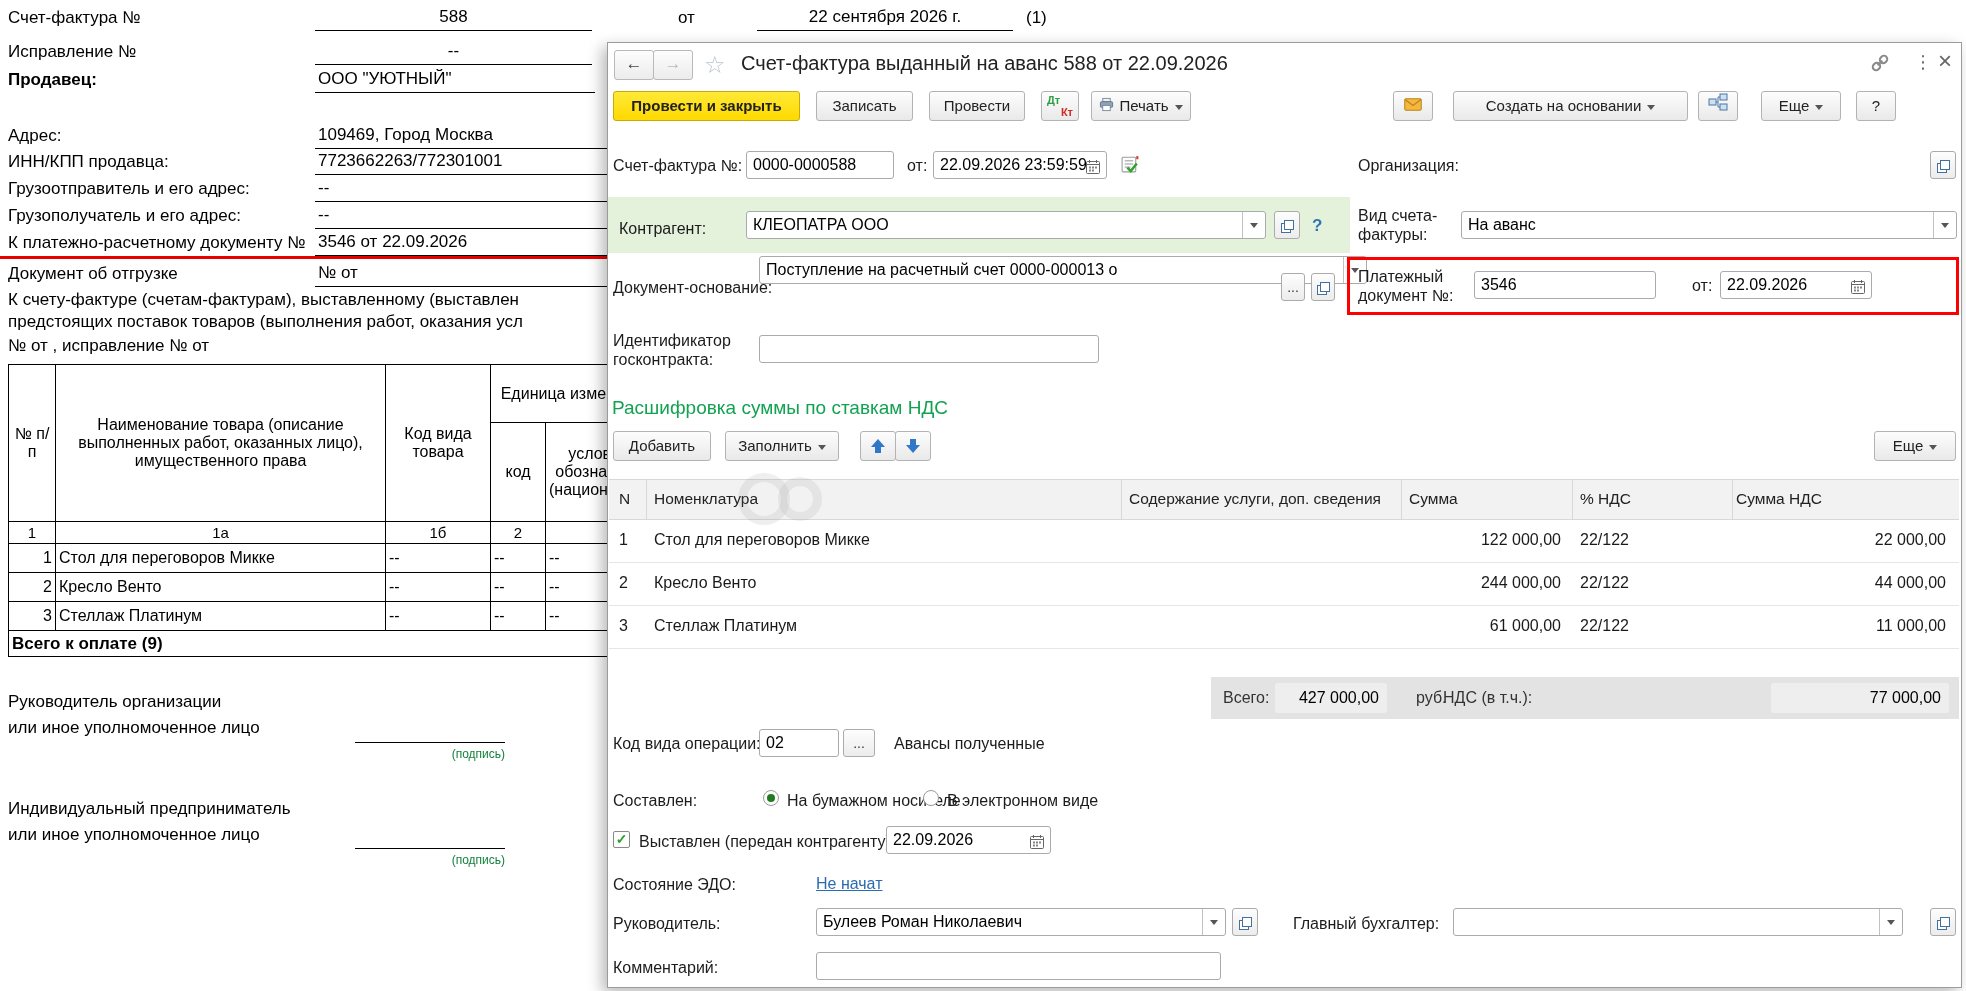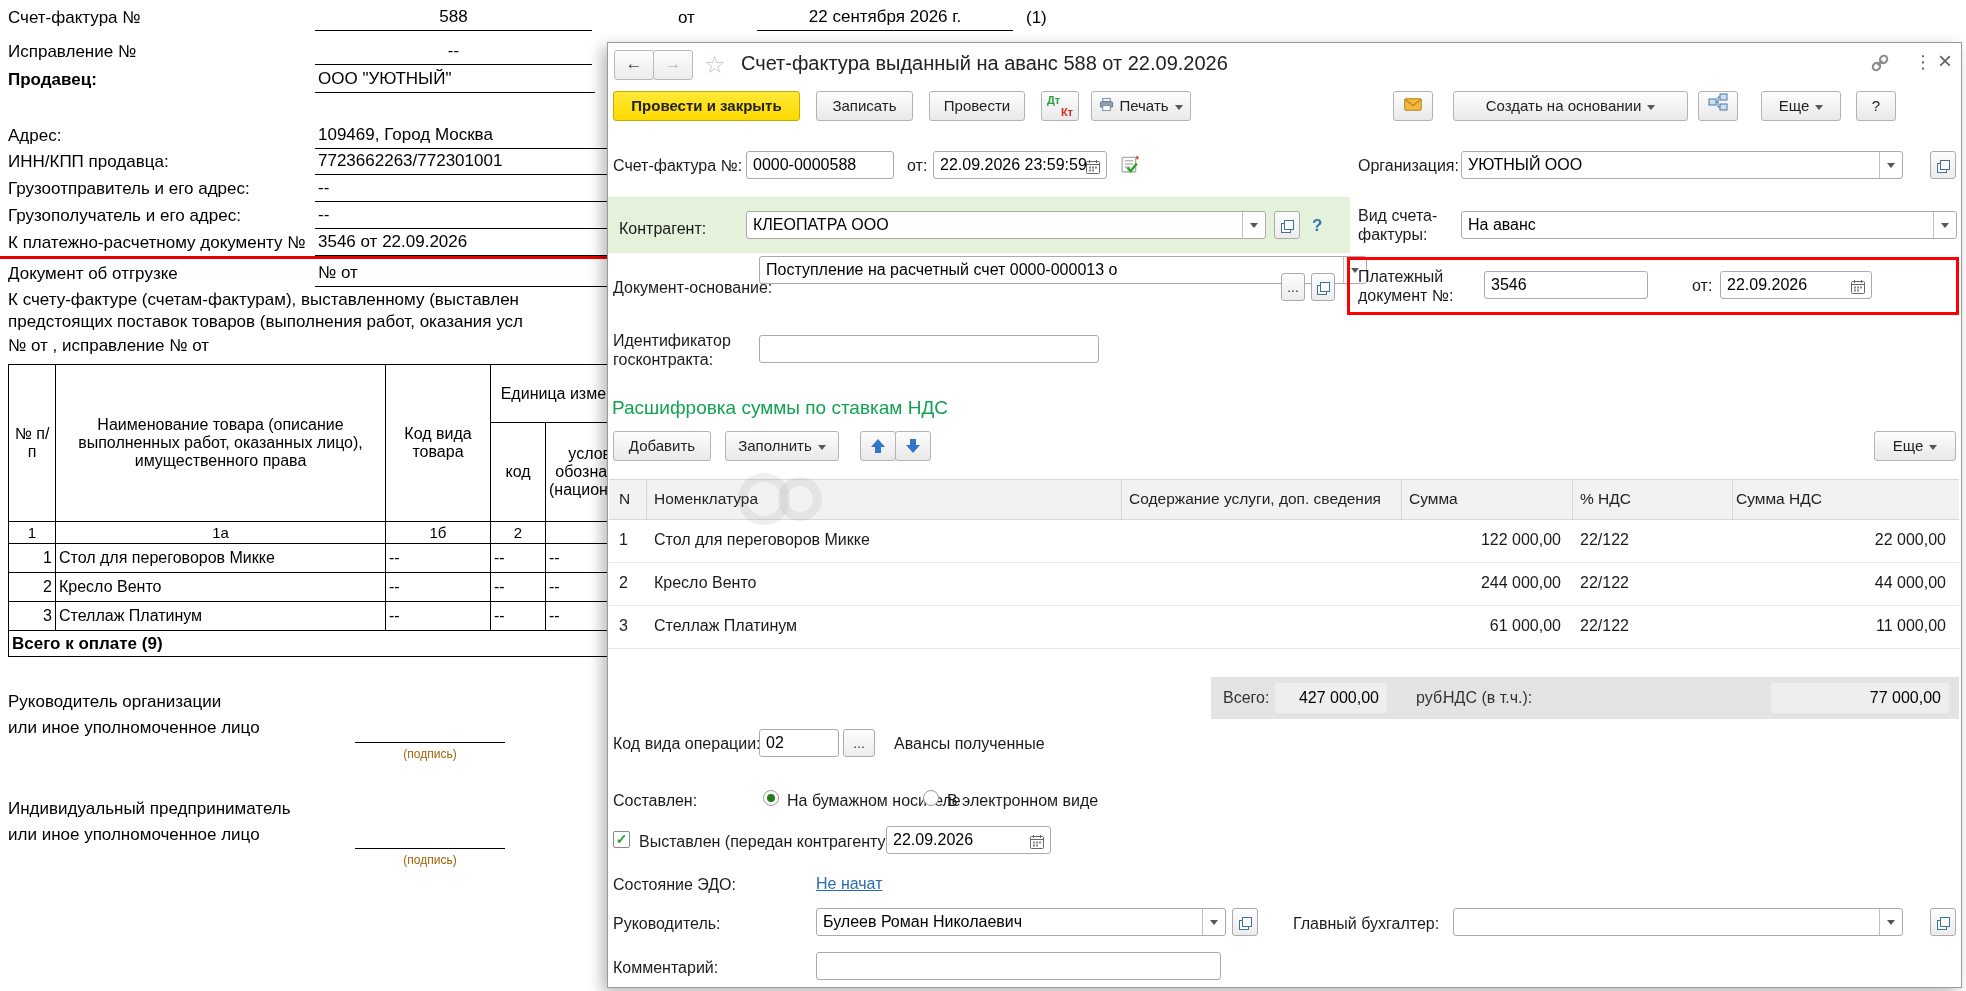--- a/index.html
+++ b/index.html
@@ -13,21 +13,21 @@
       border-bottom:1px solid #000;height:24px;line-height:22px;}
   .fv.c{text-align:center;}
   .redline{position:absolute;background:#e60000;height:3px;}
   table.ftab{position:absolute;border-collapse:collapse;table-layout:fixed;background:#fff;}
   table.ftab td{border:1px solid #000;font-size:16px;padding:0 3px;overflow:hidden;}
   table.ftab td.hc{text-align:center;vertical-align:middle;}
   table.ftab td.num{text-align:center;font-size:15px;}
   table.ftab td.r{text-align:right;}
   table.ftab td.tot{font-weight:bold;font-size:17px;}
   .sigline{position:absolute;border-bottom:1px solid #000;height:22px;}
-  .sigcap{position:absolute;font-size:12px;color:#a16207;text-align:center;}
+  .sigcap{position:absolute;font-size:12px;color:#15803d;text-align:right;}
   
   #dlg{position:absolute;left:607px;top:42px;width:1353px;height:944px;background:#fff;
        border:1px solid #9b9b9b;box-shadow:-5px 5px 14px rgba(0,0,0,.28);}
   .navbtn{position:absolute;width:38px;height:28px;border:1px solid #b9b9b9;border-radius:3px;
           background:linear-gradient(#fdfdfd,#ececec);text-align:center;line-height:26px;font-size:17px;}
   .title{position:absolute;font-size:20px;color:#222;white-space:nowrap;}
   .tb{position:absolute;height:30px;border:1px solid #b3b3b3;border-radius:3px;box-sizing:border-box;
       background:linear-gradient(#fdfdfd,#e9e9e9);font-size:15px;color:#222;text-align:center;
       line-height:28px;white-space:nowrap;}
   .tb.yellow{background:linear-gradient(#ffe937,#ffd900);border-color:#cbab00;font-weight:bold;}
@@ -266,24 +266,20 @@
       <svg width="21" height="21" viewBox="0 0 20 20">
           <rect x="2" y="3" width="13" height="14" rx="1" fill="#fff" stroke="#9a9a9a"></rect>
           <line x1="4.5" y1="6.5" x2="12.5" y2="6.5" stroke="#9a9a9a"></line>
           <line x1="4.5" y1="9.5" x2="12.5" y2="9.5" stroke="#9a9a9a"></line>
           <line x1="4.5" y1="12.5" x2="10" y2="12.5" stroke="#9a9a9a"></line>
           <path d="M7 13 l3.2 3.2 L16 9" stroke="#2ea52e" stroke-width="2.4" fill="none"></path>
           <line x1="16.5" y1="2" x2="16.5" y2="5" stroke="#d23b2f" stroke-width="2"></line>
         </svg>
     </span>
     <span class="lbl" style="left:750px;top:113px;">Организация:</span>
-    <div class="inp" style="left:853px;top:108px;width:442px;padding-right:26px;">
-      <span>УЮТНЫЙ ООО</span>
-      <span class="dd"><span class="dd-tri"></span></span>
-    </div>
     <div class="mini" style="left:1322px;top:108px;width:26px;"><span class="ico-open"></span></div>
 
     <div class="greenband" style="left:0;top:154px;width:742px;height:56px;"></div>
     <span class="lbl" style="left:11px;top:176px;">Контрагент:</span>
     <div class="inp" style="left:138px;top:168px;width:520px;padding-right:26px;">
       <span>КЛЕОПАТРА ООО</span>
       <span class="dd"><span class="dd-tri"></span></span>
     </div>
     <div class="mini" style="left:666px;top:168px;width:26px;"><span class="ico-open"></span></div>
     <span class="qmark" style="left:704px;top:173px;">?</span>
@@ -296,21 +292,21 @@
     <span class="lbl" style="left:5px;top:235px;">Документ-основание:</span>
     <div class="inp" style="left:151px;top:213px;width:608px;padding-right:26px;">
       <span>Поступление на расчетный счет 0000-000013 о</span>
       <span class="dd"><span class="dd-tri"></span></span>
     </div>
     <div class="mini" style="left:673px;top:230px;width:24px;">...</div>
     <div class="mini" style="left:703px;top:230px;width:24px;"><span class="ico-open"></span></div>
 
     <div class="abs" style="left:739px;top:214px;width:612px;height:58px;border:3px solid #ff0000;box-sizing:border-box;">
       <span class="lbl" style="left:8px;top:7px;width:112px;">Платежный документ №:</span>
-      <div class="inp" style="left:134px;top:11px;width:164px;">3546</div>
+      <div class="inp" style="left:124px;top:11px;width:182px;">3546</div>
       <span class="lbl" style="left:342px;top:16px;">от:</span>
       <div class="inp" style="left:370px;top:11px;width:152px;padding-right:28px;">
         <span>22.09.2026</span>
         <span class="abs" style="right:5px;top:5px;">
           <svg width="16" height="16" viewBox="0 0 16 16">
               <rect x="1.5" y="2.5" width="13" height="12" rx="1" fill="#fff" stroke="#666"></rect>
               <line x1="1.5" y1="5.5" x2="14.5" y2="5.5" stroke="#666"></line>
               <line x1="4.5" y1="1" x2="4.5" y2="4" stroke="#666"></line>
               <line x1="11.5" y1="1" x2="11.5" y2="4" stroke="#666"></line>
               <rect x="4" y="7.5" width="2" height="2" fill="#888"></rect>

